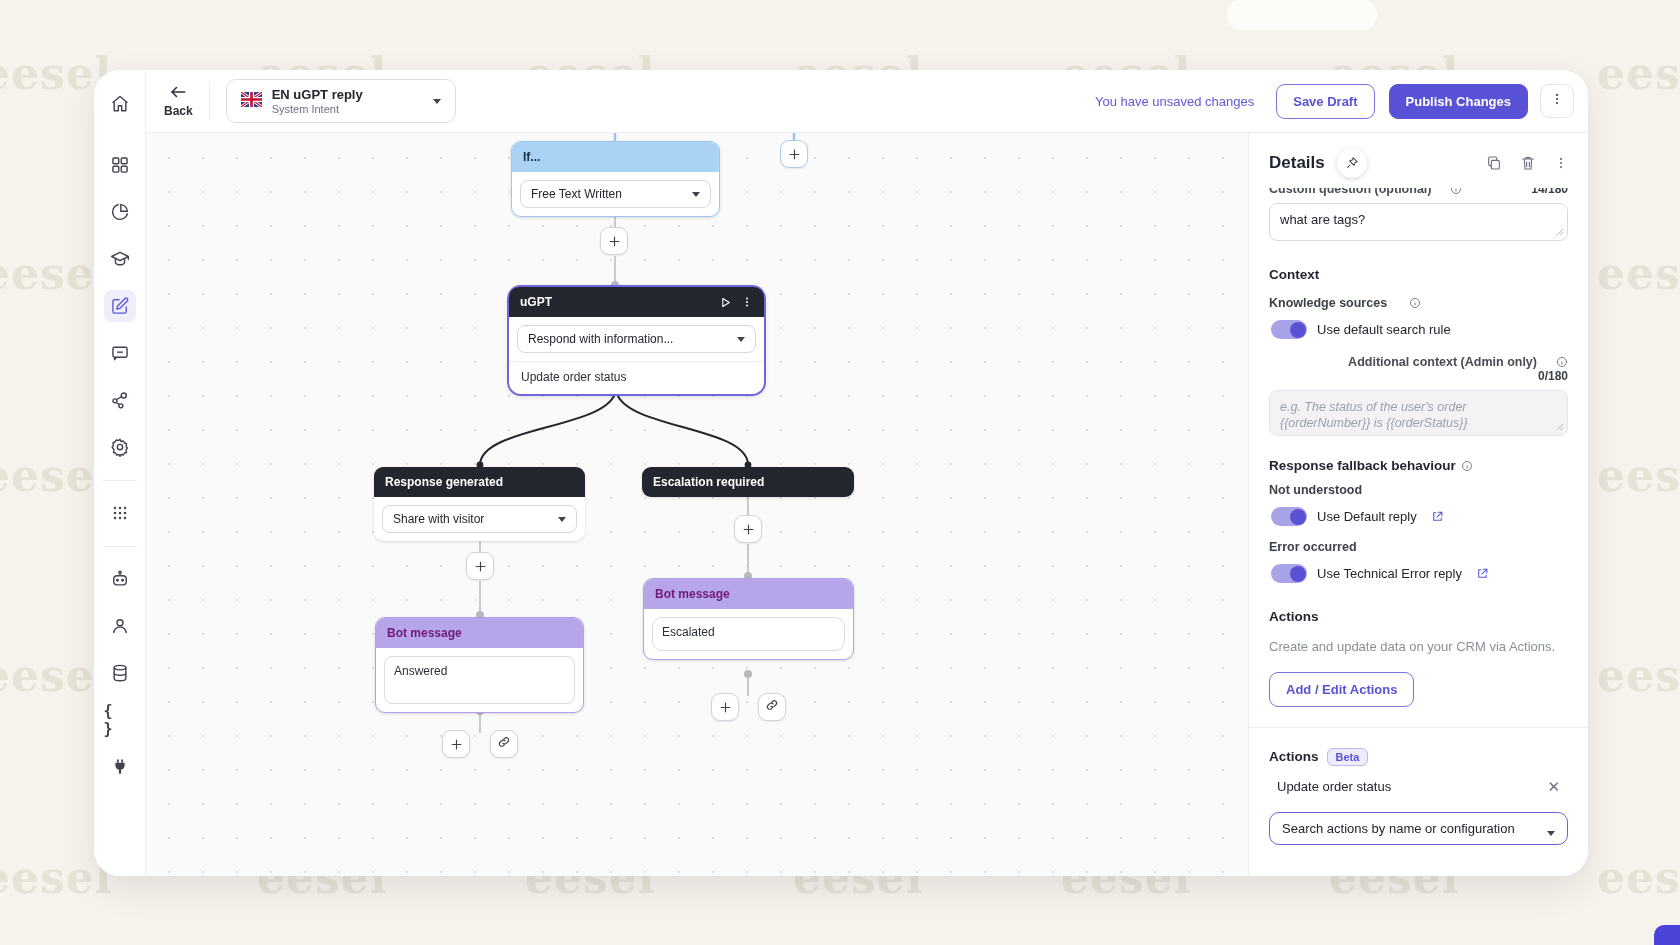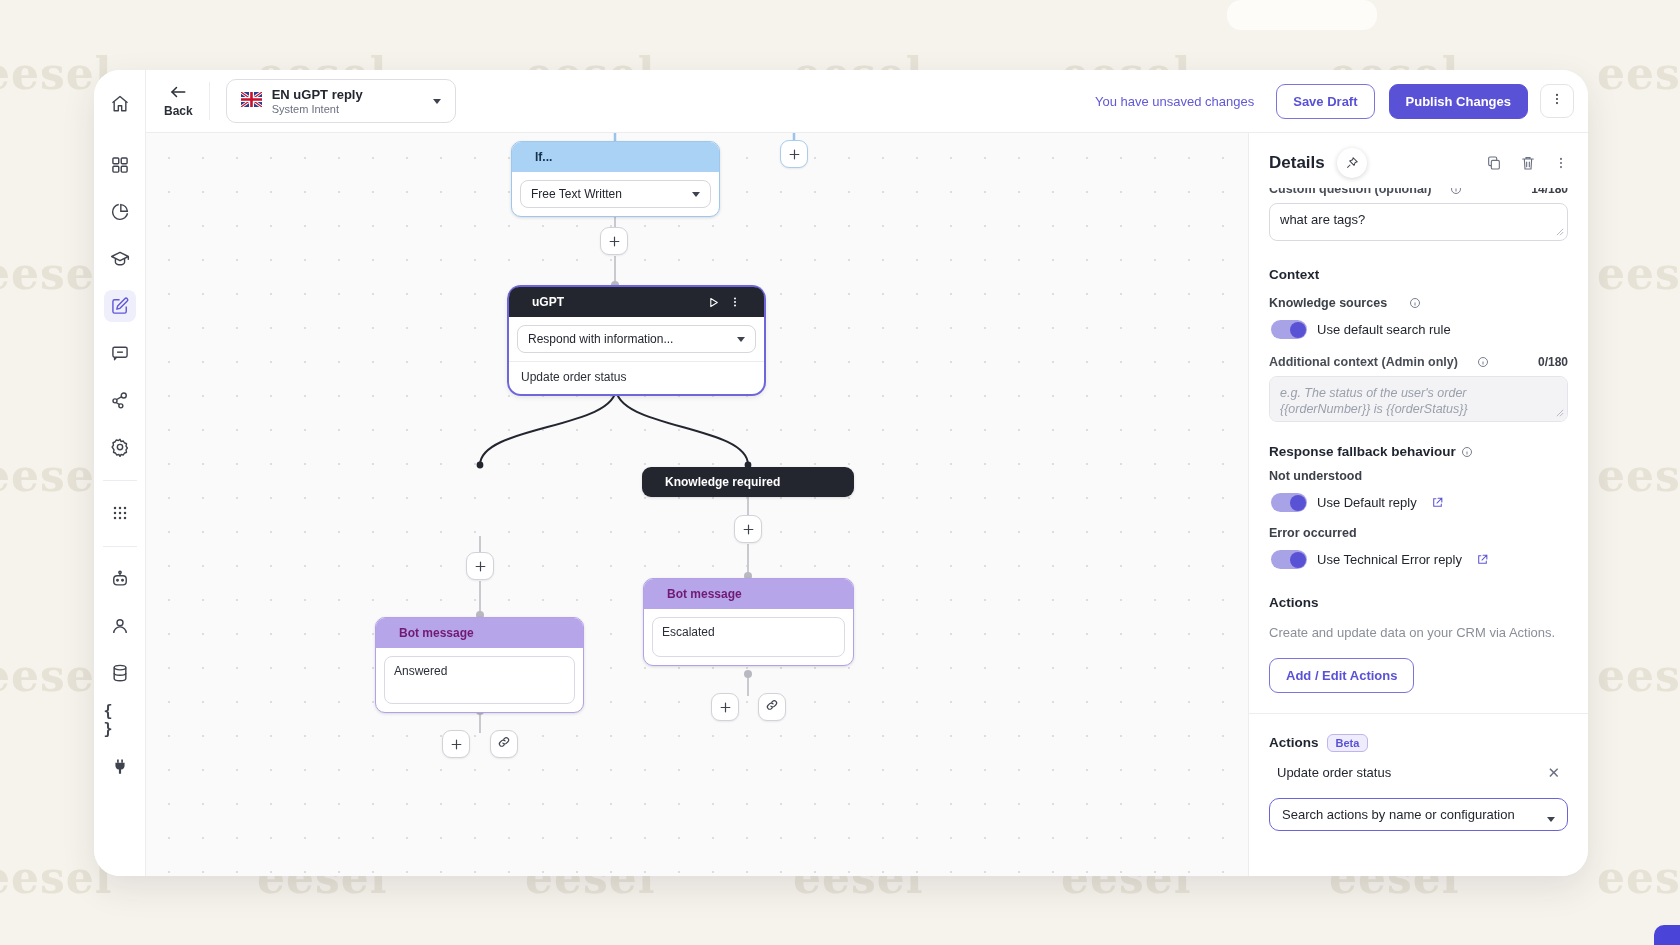--- a/index.html
+++ b/index.html
@@ -39,21 +39,21 @@
   .btn-outline { background:#fff; color:#5a52d6; border:1px solid #7b73de; margin-right:14px; }
   .btn-primary { background:#5a52d6; color:#fff; border:1px solid #5a52d6; margin-right:12px; }
   .kebab-btn { width:34px; height:34px; border:1px solid #e3e3e8; border-radius:9px; background:#fff; display:flex; align-items:center; justify-content:center; cursor:pointer; color:#3f434e; }
   .caret { width:0; height:0; border-left:4.5px solid transparent; border-right:4.5px solid transparent; border-top:5.5px solid #3f434e; display:inline-block; }
 
   
   .canvas { position:absolute; left:52px; top:63px; width:1102px; height:743px; background:#fafafa;
     background-image:radial-gradient(#dddde0 1.2px, transparent 1.3px); background-size:34px 34px; background-position:6px 8px; }
   .edges { position:absolute; inset:0; pointer-events:none; }
   .node { position:absolute; border-radius:10px; box-shadow:0 1px 3px rgba(20,20,40,.14); background:#fff; }
-  .nhead { font-size:12px; font-weight:700; padding:8px 23px; border-radius:9px 9px 0 0; }
+  .nhead { font-size:12px; font-weight:700; padding:8px 11px; border-radius:9px 9px 0 0; }
   .nbody { padding:8px; }
   .ndd { display:flex; align-items:center; justify-content:space-between; border:1px solid #d7d7de; border-radius:8px; background:#fff; padding:6px 10px; font-size:12px; color:#23262f; cursor:pointer; }
   .node-if { left:365px; top:8px; width:209px; border:1.5px solid #9ec7ee; }
   .node-if .nhead { background:#a9d2f4; color:#16324c; }
   .node-ugpt { left:363px; top:154px; width:255px; border-radius:12px; box-shadow:0 0 0 2px #6f66db, 0 2px 6px rgba(20,20,40,.15); }
   .nhead-dark { background:#23262f; color:#fff; display:flex; align-items:center; }
   .nhead-dark .ttl { flex:1; }
   .hicon { display:flex; align-items:center; color:#fff; margin-left:9px; cursor:pointer; }
   .ndivider { height:1px; background:#ececf0; margin:8px -8px 0 -8px; }
   .nlabel { font-size:12px; color:#2a2e37; padding:8px 4px 2px 4px; }
@@ -375,23 +375,32 @@
       <div class="nbody">
         <div class="ndd">
             <span>Respond with information...</span>
             <span class="caret"></span>
           </div>
         <div class="ndivider"></div>
         <div class="nlabel">Update order status</div>
       </div>
     </div>
 
+    <div class="node node-resp">
+      <div class="nhead">Response generated</div>
+      <div class="nbody">
+          <div class="ndd">
+            <span>Share with visitor</span>
+            <span class="caret"></span>
+          </div>
+        </div>
+    </div>
 
     <div class="node node-esc">
-      <div class="nhead">Knowledge required</div>
+      <div class="nhead">Escalation required</div>
     </div>
 
     <div class="sq-btn" style="left:320px; top:419px;">
         <svg width="13" height="13" viewBox="0 0 24 24" stroke="currentColor" stroke-width="2.2" stroke-linecap="round">
           <path d="M12 4v16M4 12h16"></path>
         </svg>
       </div>
     <div class="sq-btn" style="left:588px; top:382px;">
         <svg width="13" height="13" viewBox="0 0 24 24" stroke="currentColor" stroke-width="2.2" stroke-linecap="round">
           <path d="M12 4v16M4 12h16"></path>
@@ -401,21 +410,21 @@
     <div class="node node-bot node-botL">
       <div class="nhead">Bot message</div>
       <div class="nbody">
           <div class="bot-box" style="height:48px;">Answered</div>
         </div>
     </div>
 
     <div class="node node-bot node-botR">
       <div class="nhead">Bot message</div>
       <div class="nbody">
-          <div class="bot-box" style="height:40px;">Escalated</div>
+          <div class="bot-box" style="height:34px;border-radius:10px;">Escalated</div>
         </div>
     </div>
 
     <div class="sq-btn" style="left:296px; top:597px;">
         <svg width="13" height="13" viewBox="0 0 24 24" stroke="currentColor" stroke-width="2.2" stroke-linecap="round">
           <path d="M12 4v16M4 12h16"></path>
         </svg>
       </div>
     <div class="sq-btn" style="left:344px; top:597px;">
         <span><svg width="14" height="14" viewBox="0 0 24 24" fill="none" stroke="currentColor" stroke-width="2" stroke-linecap="round">
@@ -497,21 +506,21 @@
                 <circle cx="12" cy="12" r="9"></circle>
                 <path d="M12 11v6M12 7.2v.2"></path>
               </svg>
             </span>
           </div>
         <div class="tog-row">
           <span class="toggle"></span>
           <span>Use default search rule</span>
         </div>
 
-        <div class="lab-row" style="margin-top:16px;">
+        <div class="lab-row" style="margin-top:16px;flex-direction:column;">
           <span class="lab">
               <span>Additional context (Admin only)</span>
               <span class="info-i">
                 <svg width="12" height="12" viewBox="0 0 24 24" fill="none" stroke="currentColor" stroke-width="1.8">
                   <circle cx="12" cy="12" r="9"></circle>
                   <path d="M12 11v6M12 7.2v.2"></path>
                 </svg>
               </span>
             </span>
           <span class="counter">0/180</span>

